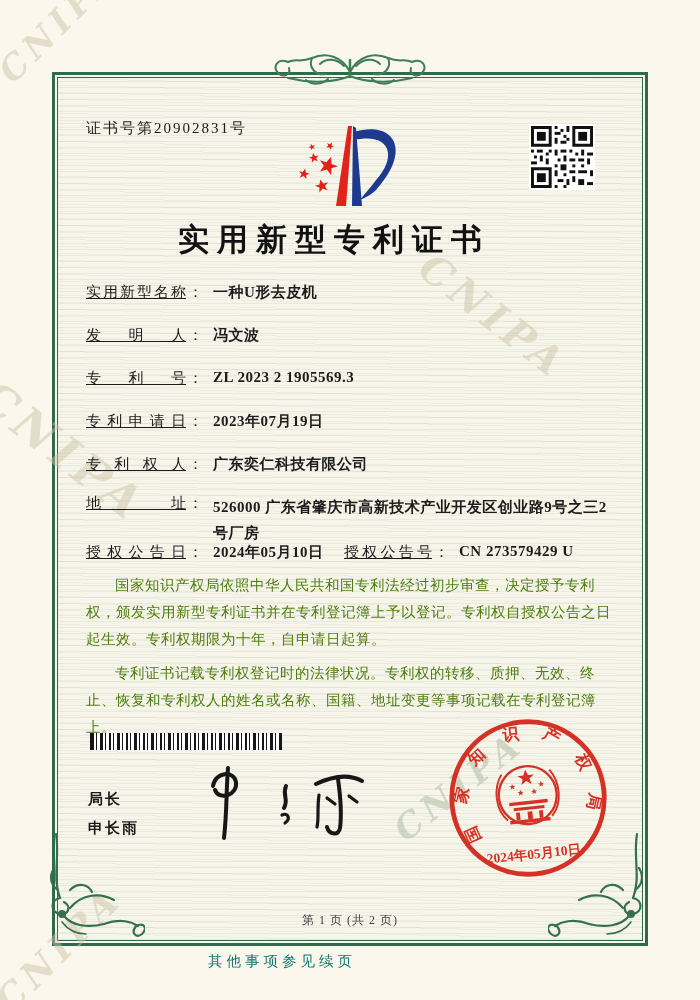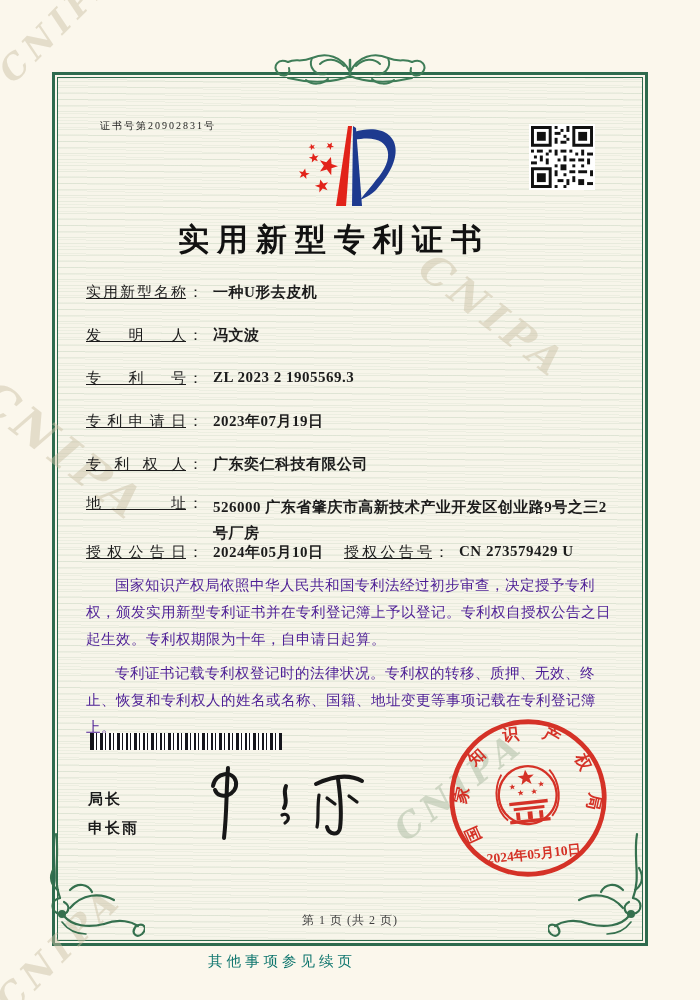--- a/index.html
+++ b/index.html
@@ -23,40 +23,40 @@
   }
   .frame-inner{
     position:absolute;inset:2px;border:1px solid #2e6b4e;
     background-color:#f7f5ea;
     background-image:
       repeating-linear-gradient(0deg, rgba(146,178,146,0.16) 0 1px, transparent 1px 6px),
       repeating-linear-gradient(1.5deg, rgba(146,178,146,0.10) 0 1px, transparent 1px 7px);
   }
   .content{position:absolute;inset:0;z-index:2;}
   .cert-no{
-    position:absolute;left:100px;top:119px;font-size:10px;letter-spacing:2px;
+    position:absolute;left:86px;top:119px;font-size:15px;letter-spacing:2px;
     font-weight:500;
   }
   .main-title{
     position:absolute;left:0;top:219px;width:668px;text-align:center;
     font-size:31px;font-weight:700;letter-spacing:8px;color:#111;
   }
   .row{position:absolute;left:86px;width:534px;font-size:15px;}
   .flabel{
     display:inline-block;width:100px;text-align:justify;text-align-last:justify;
     font-weight:500;vertical-align:top;text-decoration:underline;
   }
   .fcolon{margin:0 10px 0 2px;font-weight:500;vertical-align:top;}
   .fvalue{font-weight:700;letter-spacing:0.5px;vertical-align:top;}
   .fvalue.wrap{display:inline-block;width:402px;line-height:26px;}
   .pair2{position:absolute;left:258px;top:0;}
   .pair2 .flabel{width:88px;}
   .paras{
     position:absolute;left:86px;top:572px;width:530px;
-    font-size:14.5px;line-height:27px;letter-spacing:0.5px;color:#4c1d95;
+    font-size:14.5px;line-height:27px;letter-spacing:0.5px;color:#4d7c0f;
   }
   .paras p{margin:0 0 7px 0;text-indent:2em;}
   .barcode{
     position:absolute;left:90px;top:733px;width:188px;height:17px;
     background:#fff;
     background-image:repeating-linear-gradient(90deg,
       #15151c 0 2px, transparent 2px 4px,
       #15151c 4px 5px, transparent 5px 8px,
       #15151c 8px 11px, transparent 11px 13px,
       #15151c 13px 14px, transparent 14px 17px);

